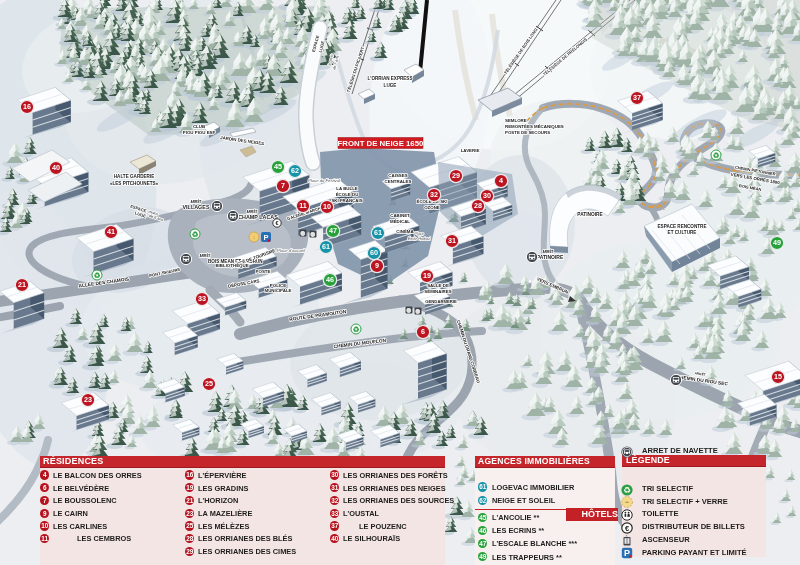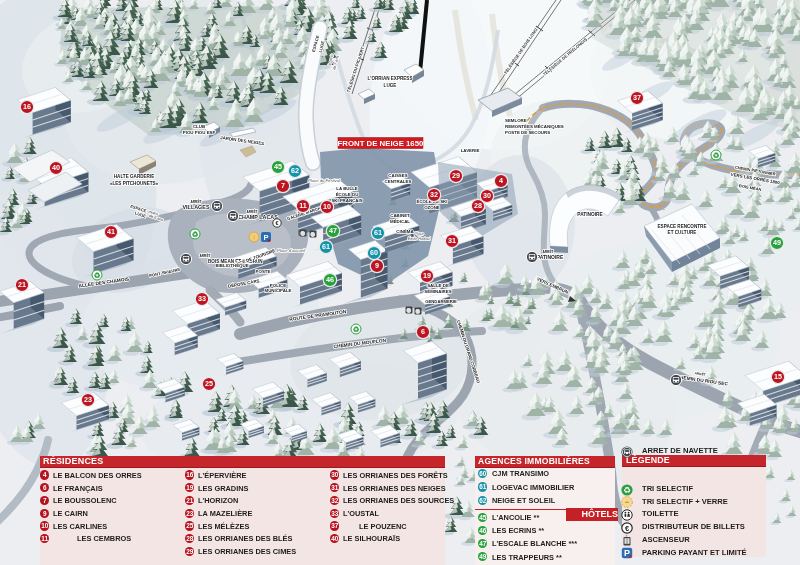--- a/index.html
+++ b/index.html
@@ -1838,21 +1838,21 @@
 
 <div class="hdr" style="left:40px;top:456px;width:405px;height:10.5px;background:#c5262b;border-bottom:1.5px solid #9d191d;font-size:9px;padding:0;line-height:11px;"><span style="margin-left:3px;">RÉSIDENCES</span></div>
 
 <div class="panel" style="left:0;top:0;width:800px;height:565px;pointer-events:none;">
 <div class="row" style="top:475.4px;">
       <span class="num" style="left:40px;background:#b5121d;">4</span>
       <span class="itm" style="left:53px;">LE BALCON DES ORRES</span>
     </div>
 <div class="row" style="top:488.1px;">
       <span class="num" style="left:40px;background:#b5121d;">6</span>
-      <span class="itm" style="left:53px;">LE FRANÇAIS</span>
+      <span class="itm" style="left:53px;">LE BELVÉDÈRE</span>
     </div>
 <div class="row" style="top:500.9px;">
       <span class="num" style="left:40px;background:#b5121d;">7</span>
       <span class="itm" style="left:53px;">LE BOUSSOLENC</span>
     </div>
 <div class="row" style="top:513.6px;">
       <span class="num" style="left:40px;background:#b5121d;">9</span>
       <span class="itm" style="left:53px;">LE CAIRN</span>
     </div>
 <div class="row" style="top:526.3px;">
@@ -1918,24 +1918,20 @@
 <div class="row" style="top:539.0px;">
       <span class="num" style="left:330px;background:#b5121d;">40</span>
       <span class="itm" style="left:343px;">LE SILHOURAÏS</span>
     </div>
 </div>
 
 <div class="panel" style="left:475px;top:456.5px;width:140px;height:108.5px;background:#f8f0ef;"></div>
 
 <div class="hdr" style="left:475px;top:456px;width:140px;height:10.5px;background:#c5262b;border-bottom:1.5px solid #9d191d;font-size:8.6px;line-height:11px;"><span style="margin-left:3px;">AGENCES IMMOBILIÈRES</span></div>
 <div class="panel" style="left:0;top:0;width:800px;height:565px;pointer-events:none;">
-<div class="row" style="top:474.0px;">
-      <span class="num" style="left:478px;background:#1693a8;">60</span>
-      <span class="itm" style="left:492px;">CJM TRANSIMO</span>
-    </div>
 <div class="row" style="top:487.3px;padding-left:38px;">
       <span class="num" style="left:478px;background:#1693a8;">61</span>
       <span class="itm" style="left:492px;">LOGEVAC IMMOBILIER</span>
     </div>
 <div class="row" style="top:500.6px;">
       <span class="num" style="left:478px;background:#1693a8;">62</span>
       <span class="itm" style="left:492px;">NEIGE ET SOLEIL</span>
     </div>
 
 <div style="position:absolute;left:475px;top:508.5px;width:92px;height:1.6px;background:#c32126;"></div>

